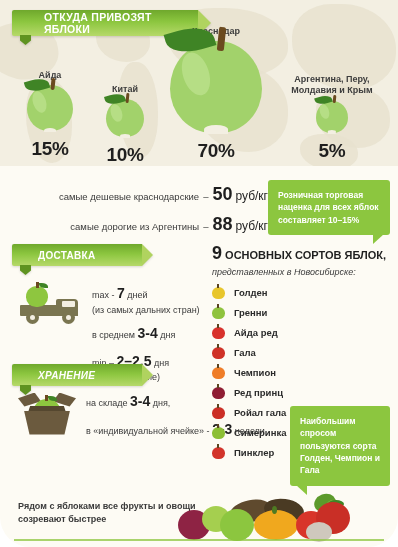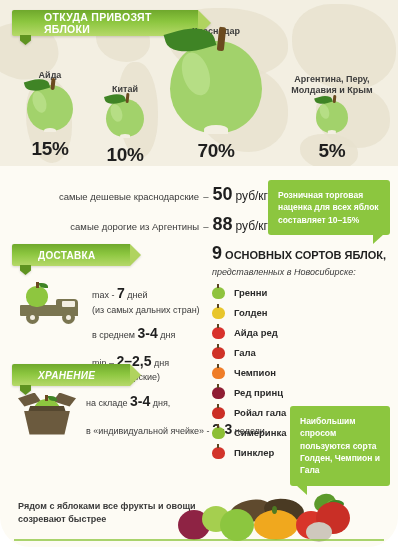--- a/index.html
+++ b/index.html
@@ -66,21 +66,21 @@
     position:absolute; left:8px; bottom:-9px;
     width:11px; height:10px;
     background:#5f9321;
     clip-path:polygon(0 0,100% 0,100% 55%,50% 100%,0 55%);
   }
   .banner.big {
     left:12px; top:10px; width:186px; height:26px;
     font-size:10.5px; padding-left:32px;
   }
   .banner.big::after { right:-13px; border-top-width:13px; border-bottom-width:13px; border-left-width:13px; }
-  .banner.sm { width:118px; }
+  .banner.sm { width:130px; }
 
   #b-dostavka  { left:12px; top:244px; }
   #b-hranenie  { left:12px; top:364px;font-style:italic; }
   #b-interesno { left:12px; top:468px; }
 
   
   .apple-grp { position:absolute; text-align:center; }
   .apple-label {
     font-size:9px; font-weight:bold; color:#3d3d3d; line-height:1.25;
     white-space:nowrap;
@@ -373,30 +373,30 @@
   </div>
 
   <div id="varieties">
     <div class="var-head">
       <span class="nine">9</span><span> ОСНОВНЫХ СОРТОВ ЯБЛОК,</span>
     </div>
     <div class="var-sub">представленных в Новосибирске:</div>
 
     <div class="var-list">
       <div class="var-item">
+        <span class="var-dot" style="background:#e8c62c">
+            <i class="vs"></i>
+          </span>
+        <span class="var-name">Голден</span>
+      </div>
+      <div class="var-item">
         <span class="var-dot" style="background:#8fc33e">
             <i class="vs"></i>
           </span>
         <span class="var-name">Гренни</span>
-      </div>
-      <div class="var-item">
-        <span class="var-dot" style="background:#e8c62c">
-            <i class="vs"></i>
-          </span>
-        <span class="var-name">Голден</span>
       </div>
       <div class="var-item">
         <span class="var-dot" style="background:#d8322c">
             <i class="vs"></i>
           </span>
         <span class="var-name">Айда ред</span>
       </div>
       <div class="var-item">
         <span class="var-dot" style="background:#cf3227">
             <i class="vs"></i>

